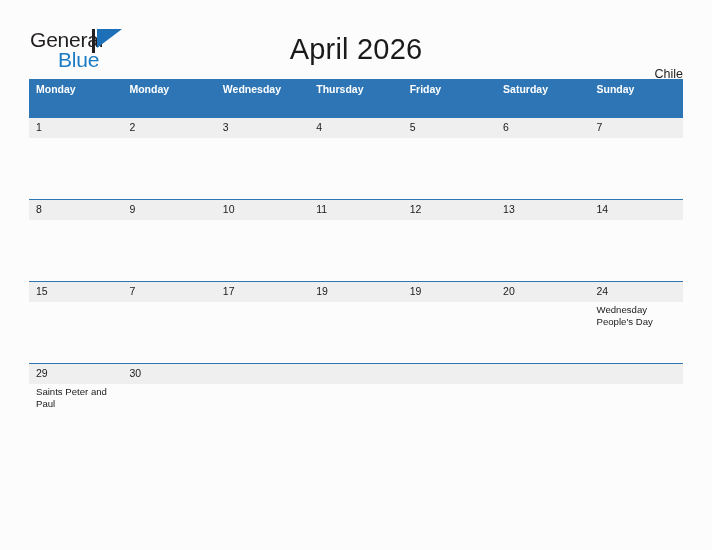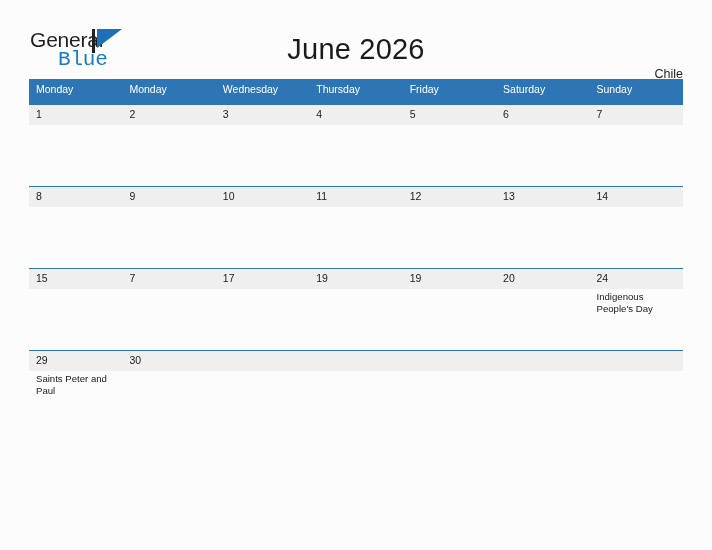--- a/index.html
+++ b/index.html
@@ -45,21 +45,21 @@
     width: 32px;
     height: 24px;
   }
   .logo-blue {
     position: absolute;
     left: 28px;
     top: 20px;
     font-size: 21px;
     letter-spacing: -0.2px;
     color: #1a7cc4;
-    font-family: Liberation Mono, monospace;
+    font-family: Liberation Sans, sans-serif;
   }
 
   .month-title {
     position: absolute;
     left: 0;
     right: 0;
     top: 33px;
     text-align: center;
     font-size: 29px;
     font-weight: 400;
@@ -84,23 +84,23 @@
     top: 79px;
     width: 654px;
     border-collapse: collapse;
     table-layout: fixed;
   }
 
   .calendar th {
     background: #2e75b6;
     color: #ffffff;
     font-size: 10.5px;
-    font-weight: normal;
+    font-weight: bold;
     text-align: left;
-    padding: 4px 0 8px 7px;
+    padding: 4px 0 21px 7px;
     height: 13px;
     line-height: 13px;
   }
 
   .calendar td {
     vertical-align: top;
     padding: 0;
     height: 81px;
     border-top: 1.6px solid #2e75b6;
     background: #fcfcfd;
@@ -144,21 +144,21 @@
     <span class="logo-general">General</span>
     <span class="logo-flag">
       <svg width="32" height="24" viewBox="0 0 32 24" xmlns="http://www.w3.org/2000/svg">
         <rect x="0" y="0" width="3" height="24" fill="#231f20"></rect>
         <polygon points="5,0 30,0 5,19" fill="#1d6fb8"></polygon>
       </svg>
     </span>
     <span class="logo-blue">Blue</span>
   </div>
 
-  <div class="month-title">June 2026</div>
+  <div class="month-title">April 2026</div>
 
   <div class="country">Chile</div>
 
 </div>
 
 <table class="calendar">
   <thead>
     <tr>
       <th>Monday</th>
       <th>Monday</th>
@@ -231,21 +231,21 @@
         </td>
         <td>
           <div class="daynum">19</div>
         </td>
         <td>
           <div class="daynum">20</div>
         </td>
         <td>
           <div class="daynum">24</div>
           <div class="events">
-            <div class="event">Indigenous People's Day</div>
+            <div class="event">Wednesday People's Day</div>
           </div>
         </td>
       </tr>
       <tr>
         <td>
           <div class="daynum">29</div>
           <div class="events">
             <div class="event">Saints Peter and Paul</div>
           </div>
         </td>

